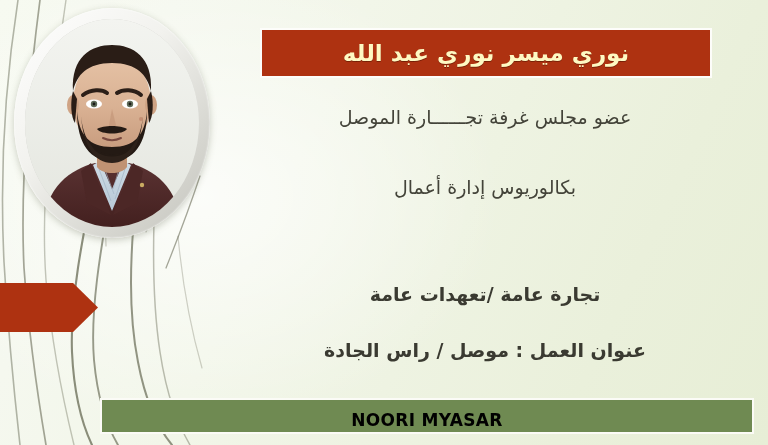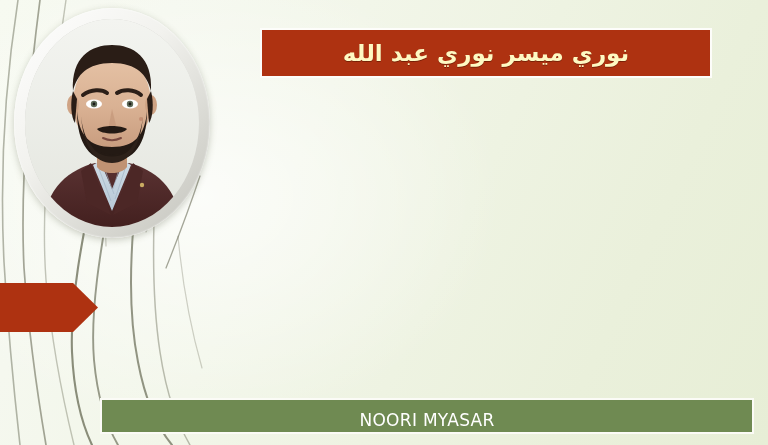--- a/index.html
+++ b/index.html
@@ -157,23 +157,23 @@
     width: 654px;
     height: 36px;
     background: #6f8a52;
     border: 2px solid #fbfbf6;
     box-sizing: border-box;
     display: flex;
     align-items: center;
     justify-content: center;
   }
   .footer-text {
-    color: #ffffff;
-    font-family: "DejaVu Sans", "Liberation Sans", sans-serif;
-    font-weight: normal;
+    color: #000000;
+    font-family: "DejaVu Sans", "Liberation Sans", sans-serif;
+    font-weight: bold;
     font-size: 17px;
     letter-spacing: 0.3px;
     white-space: nowrap;
     margin-top: 8px;
   }
 </style>
 </head>
 <body>
 
 <div class="slide">
@@ -278,18 +278,24 @@
       </svg>
     </div>
   </div>
 
   <div class="arrow-ribbon"></div>
 
   <div class="title-banner">
     <div class="title-text">نوري ميسر نوري عبد الله</div>
   </div>
 
+  <div class="body-block">
+    <div class="line-regular line-1">عضو مجلس غرفة تجــــــارة الموصل</div>
+    <div class="line-regular line-2">بكالوريوس إدارة أعمال</div>
+    <div class="line-bold line-3">تجارة عامة /تعهدات عامة</div>
+    <div class="line-bold line-4">عنوان العمل : موصل / راس الجادة</div>
+  </div>
 
   <div class="footer-banner">
     <div class="footer-text">NOORI MYASAR</div>
   </div>
 
 </div>
 
 </body></html>

